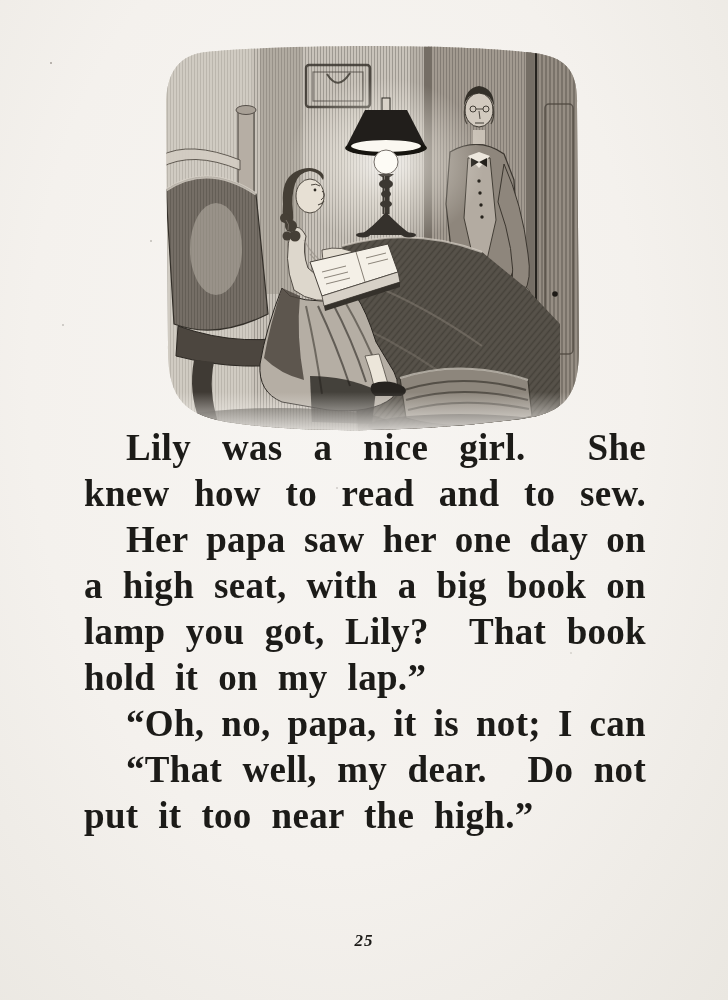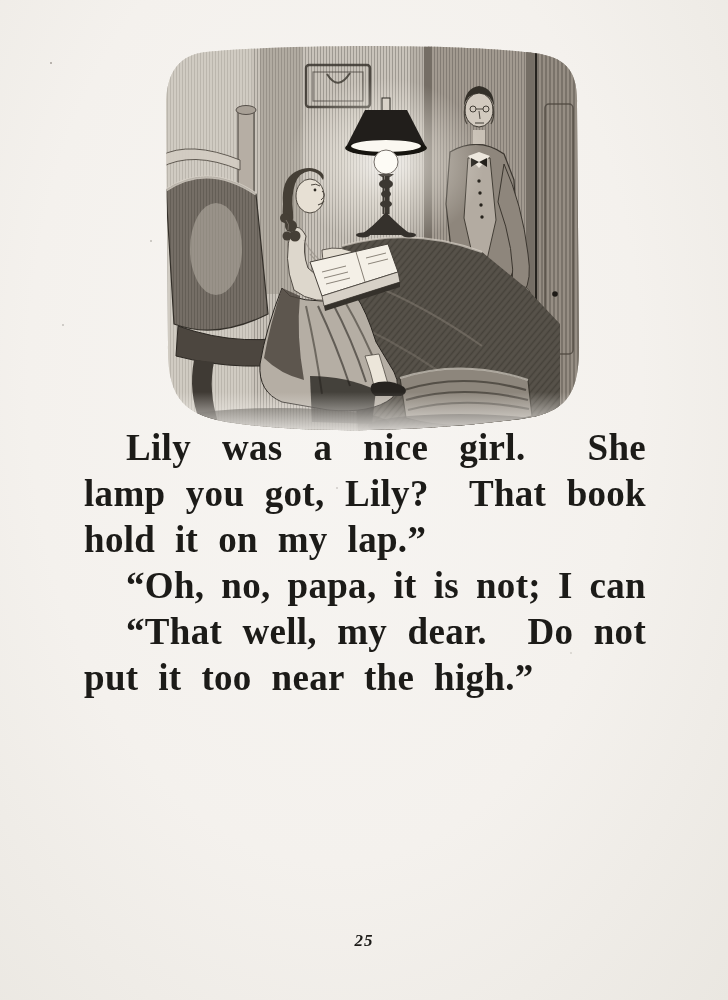--- a/index.html
+++ b/index.html
@@ -257,20 +257,23 @@
           <path d="M212,340 Q228,334 244,343 Q249,349 241,352 L215,352 Q208,346 212,340 Z" fill="#272420"></path>
         </g>
 
         <rect x="0" y="348" width="424" height="44" fill="url(#fade)"></rect>
       </g>
     </svg>
   </figure>
 
   <main class="story">
     <p class="line indent">Lily was a nice girl.  She</p>
+    <p class="line">knew how to read and to sew.</p>
+    <p class="line indent">Her papa saw her one day on</p>
+    <p class="line">a high seat, with a big book on</p>
     <p class="line">lamp you got, Lily?  That book</p>
     <p class="line end">hold it on my lap.”</p>
     <p class="line indent">“Oh, no, papa, it is not; I can</p>
     <p class="line indent">“That well, my dear.  Do not</p>
     <p class="line end">put it too near the high.”</p>
   </main>
 
   <footer>
     <div class="page-number">25</div>
   </footer>

